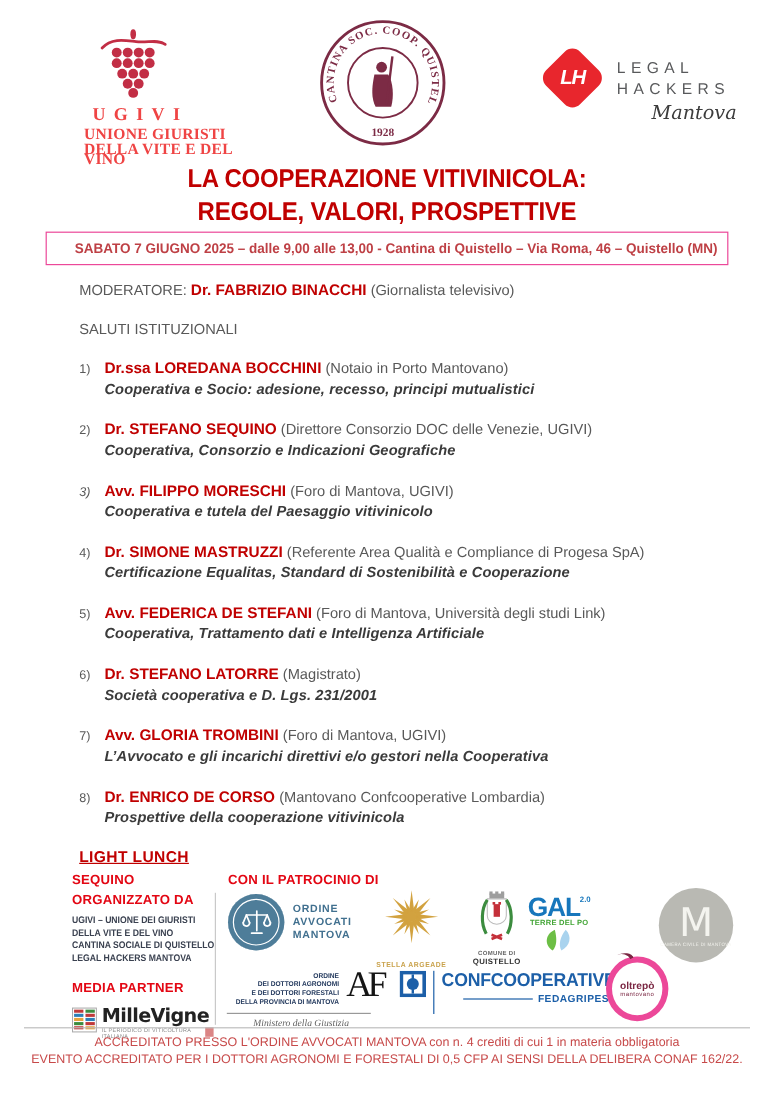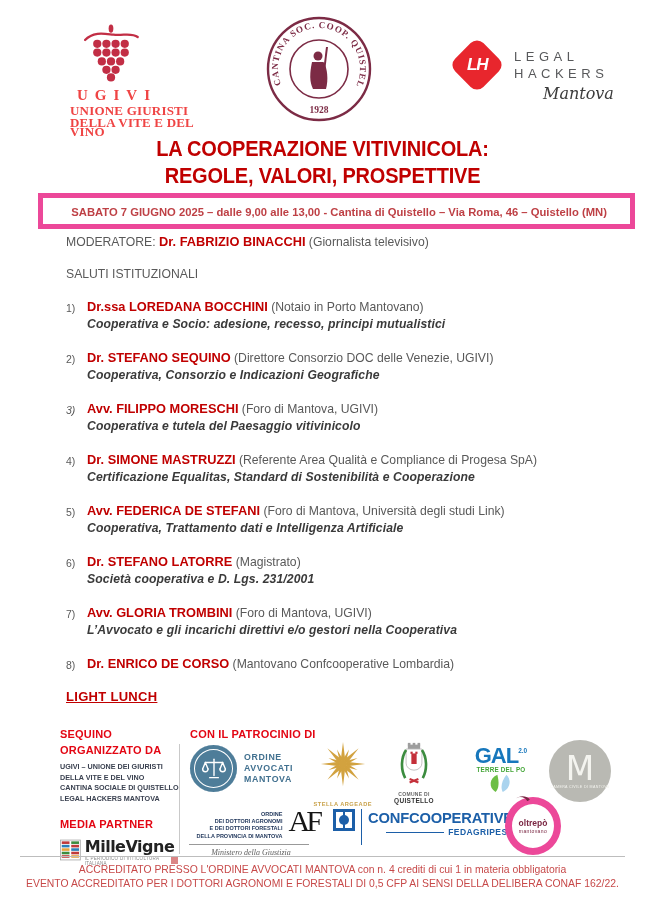--- a/index.html
+++ b/index.html
@@ -22,22 +22,22 @@
   .lh-mono{transform:rotate(-45deg);color:#fff;font-weight:bold;font-style:italic;
            font-size:17px;letter-spacing:-1px;}
   .lh-text{color:#58595B;font-size:13px;letter-spacing:4.5px;line-height:17px;}
   .lh-script{position:absolute;left:543px;top:84px;font-family:"DejaVu Serif",serif;
              font-style:italic;font-size:16px;color:#3C3C3C;}
 
   
   .title{position:absolute;top:136px;left:0;width:100%;text-align:center;color:#C00000;
          font-weight:bold;font-size:21.5px;line-height:27px;transform:scaleX(0.93);
          letter-spacing:-0.2px;}
-  .datebox{position:absolute;top:193px;left:38px;width:567px;height:26px;border:5px solid #ec4899;
-           display:flex;align-items:center;justify-content:flex-start;padding-left:20px;}
+  .datebox{position:absolute;top:193px;left:38px;width:567px;height:26px;border:1px solid #ec4899;
+           display:flex;align-items:center;justify-content:flex-end;}
   .datebox span{color:#BE4045;font-weight:bold;font-size:11.6px;white-space:nowrap;
                 display:inline-block;transform:scaleX(0.97);}
 
   
   .program{position:absolute;left:66px;top:233px;right:26px;color:#595959;font-size:12.2px;}
   .p-row{margin-bottom:15px;line-height:17px;}
   .red-name{color:#C00000;font-weight:bold;font-size:12.8px;}
   .gray-role{color:#595959;}
   .speaker{position:relative;padding-left:21px;margin-bottom:16px;line-height:17px;}
   .speaker .num{position:absolute;left:0;top:2px;font-size:10.5px;color:#595959;}
@@ -69,21 +69,21 @@
   .avv-text{color:#41708F;font-weight:bold;font-size:8.8px;line-height:11px;letter-spacing:0.6px;}
 
   .stella{position:absolute;left:309px;top:740px;width:68px;text-align:center;}
   .stella-cap{color:#C9A24B;font-weight:bold;font-size:6px;letter-spacing:0.5px;white-space:nowrap;
               display:inline-block;transform:scaleX(0.95);}
 
   .comune{position:absolute;left:390px;top:742px;width:48px;text-align:center;}
   .comune-cap1{font-size:5px;color:#666;font-weight:bold;letter-spacing:0.3px;margin-top:1px;}
   .comune-cap2{font-size:6.5px;color:#333;font-weight:bold;letter-spacing:0.3px;}
 
-  .gal{position:absolute;left:469px;top:746px;width:64px;text-align:center;}
+  .gal{position:absolute;left:434px;top:746px;width:64px;text-align:center;}
   .gal-top{display:flex;justify-content:center;align-items:flex-start;}
   .gal-name{color:#1777BC;font-weight:bold;font-size:22px;line-height:20px;letter-spacing:-1px;}
   .gal-ver{color:#1777BC;font-size:6.5px;font-weight:bold;margin-top:1px;}
   .gal-sub{color:#43A536;font-size:6.3px;font-weight:bold;letter-spacing:0.2px;}
 
   .camera{position:absolute;left:549px;top:740px;width:62px;height:62px;border-radius:50%;
           background:#B9B9B3;display:flex;flex-direction:column;align-items:center;
           justify-content:center;color:#F4F4EF;}
   .cam-m{font-size:33px;line-height:31px;font-family:"DejaVu Sans",sans-serif;}
   .cam-cap{font-size:4px;letter-spacing:0.4px;white-space:nowrap;transform:scaleX(0.9);}
@@ -100,21 +100,21 @@
              color:#5E5E5E;text-align:center;}
 
   .conf{position:absolute;left:333px;top:809px;display:flex;align-items:flex-start;gap:6px;}
   .conf-sep{width:1px;height:36px;background:#1C5FA8;}
   .conf-name{color:#1C5FA8;font-weight:bold;font-size:15.5px;letter-spacing:-0.2px;line-height:17px;
              white-space:nowrap;transform:scaleX(0.95);transform-origin:left;}
   .conf-sub-row{display:flex;align-items:center;justify-content:flex-end;gap:4px;margin-top:1px;}
   .conf-rule{height:1px;background:#1C5FA8;width:58px;}
   .conf-sub{color:#1C5FA8;font-weight:bold;font-size:8.5px;letter-spacing:0.4px;}
 
-  .oltre{position:absolute;left:505px;top:797px;width:42px;height:44px;border:7px solid #ec4899;
+  .oltre{position:absolute;left:505px;top:797px;width:42px;height:44px;border:5px solid #ec4899;
          border-radius:50%;display:flex;flex-direction:column;align-items:center;
          justify-content:center;background:#fff;}
   .oltre::before{content:"";position:absolute;top:-9px;left:5px;width:9px;height:8px;
                  border-right:3px solid #7A2642;border-radius:0 100% 0 0;transform:rotate(-25deg);}
   .oltre-1{color:#7A2642;font-weight:bold;font-size:8.5px;line-height:9px;}
   .oltre-2{color:#7A2642;font-size:5px;letter-spacing:0.4px;}
 
   .footer{position:absolute;left:0;top:863px;width:100%;text-align:center;color:#C74949;
           font-size:10.4px;line-height:13.5px;}
 </style>
@@ -234,20 +234,21 @@
 
     <div class="speaker">
       <span class="num">7)</span>
       <div><span class="red-name">Avv. GLORIA TROMBINI</span><span class="gray-role"> (Foro di Mantova, UGIVI)</span></div>
       <div class="topic">L’Avvocato e gli incarichi direttivi e/o gestori nella Cooperativa</div>
     </div>
 
     <div class="speaker">
       <span class="num">8)</span>
       <div><span class="red-name">Dr. ENRICO DE CORSO</span><span class="gray-role"> (Mantovano Confcooperative Lombardia)</span></div>
+      <div class="topic">Prospettive della cooperazione vitivinicola</div>
     </div>
 
     <div class="lunch">LIGHT LUNCH</div>
   </div>
 
   <div class="org">
     <div class="red-h">SEQUINO</div>
     <div class="red-h">ORGANIZZATO DA</div>
     <div class="org-lines">
       <div>UGIVI – UNIONE DEI GIURISTI</div>

